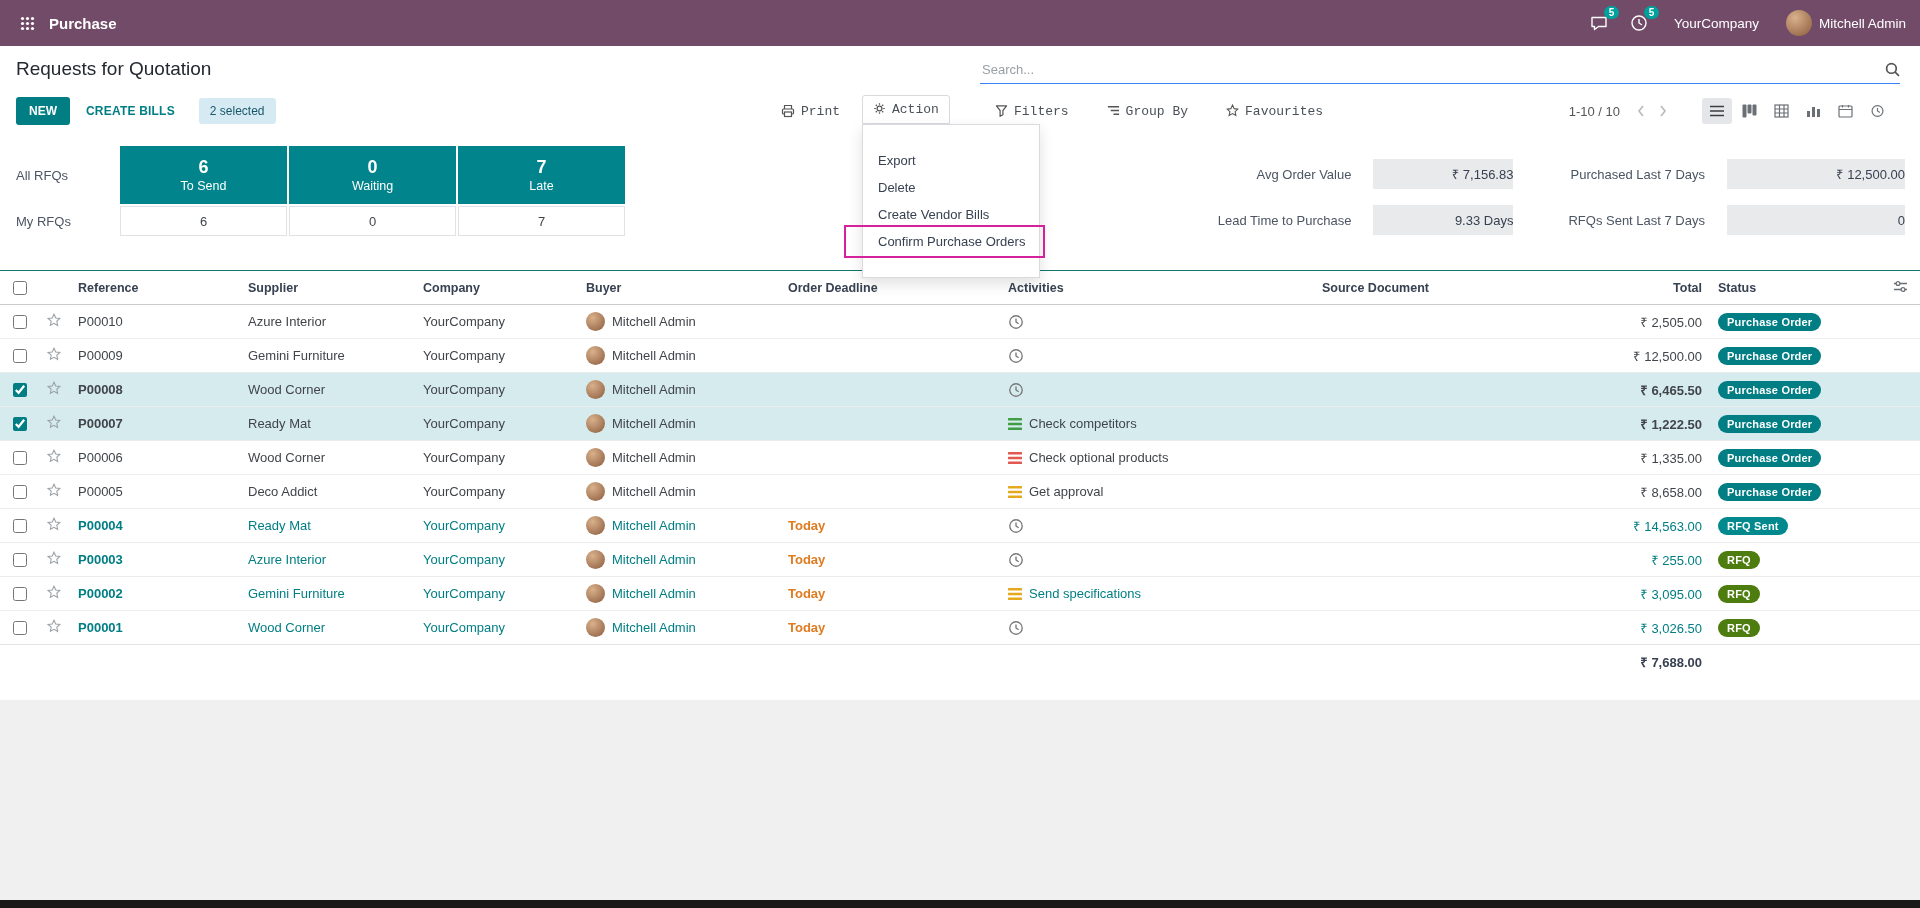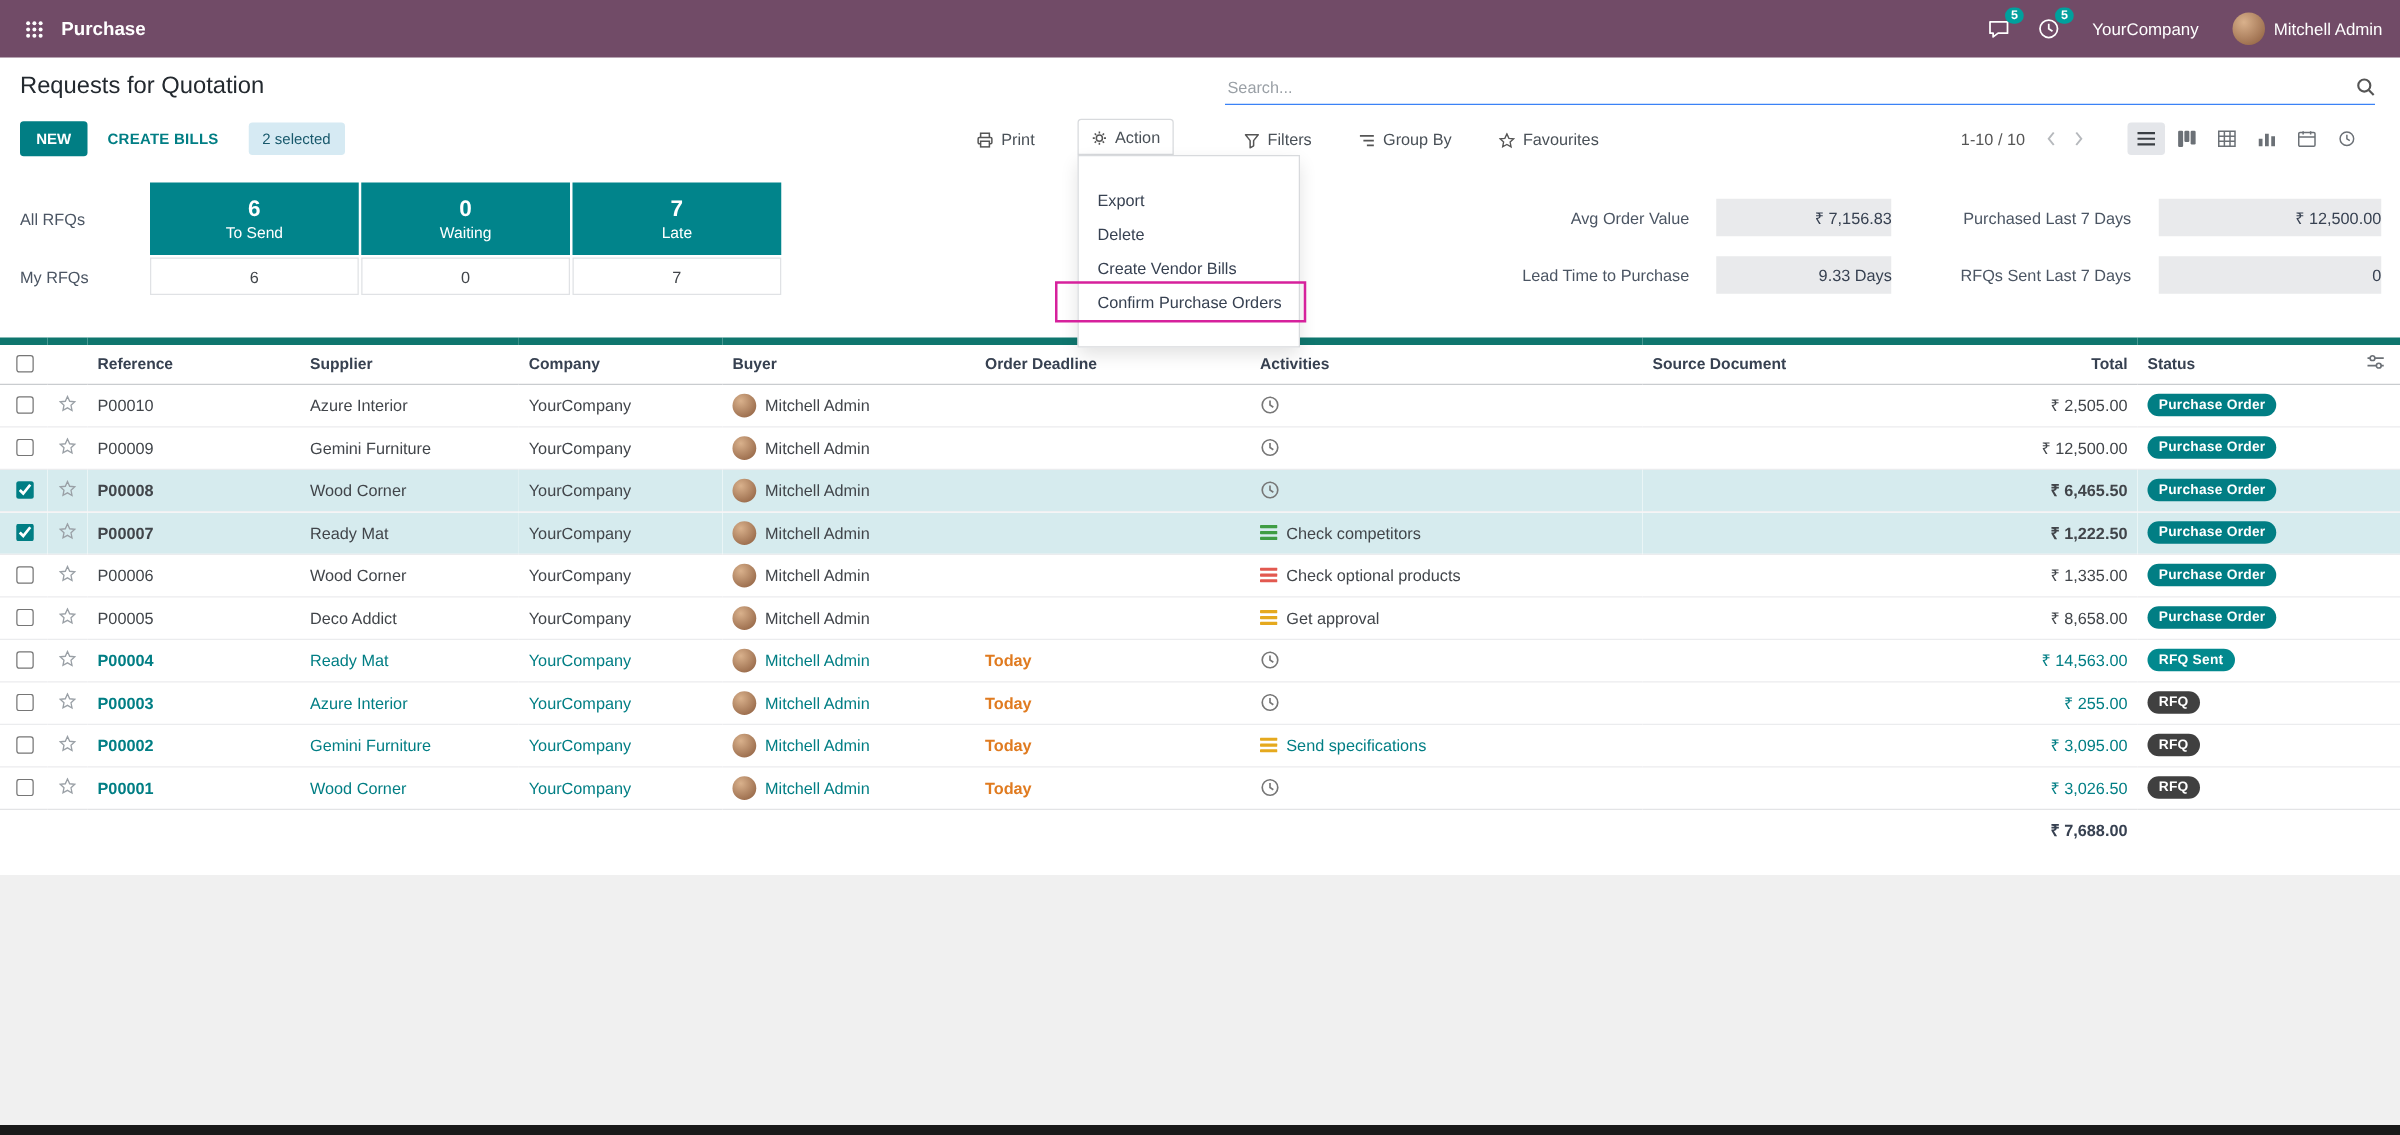--- a/index.html
+++ b/index.html
@@ -46,22 +46,22 @@
     padding: 7px 13px; border-radius: 3px; cursor: pointer; font-family: inherit;
   }
   .btn-create-bills {
     background: transparent; color: #017E84; border: 0; font-weight: 700; font-size: 12px;
     padding: 7px 10px; margin-left: 6px; cursor: pointer; font-family: inherit; letter-spacing: .2px; text-align: center;
   }
   .chip-selected {
     background: #D6EAF3; color: #17586B; font-size: 12px; padding: 6px 11px; border-radius: 3px; margin-left: 14px;
   }
   .btn-flat {
-    display: flex; align-items: flex-end; gap: 6px; background: transparent; border: 1px solid transparent;
-    color: #495057; font-size: 13px; padding: 6px 10px; cursor: pointer; font-family: Liberation Sans, sans-serif;
+    display: flex; align-items: flex-start; gap: 6px; background: transparent; border: 1px solid transparent;
+    color: #495057; font-size: 13px; padding: 6px 10px; cursor: pointer; font-family: Liberation Mono, monospace;
   }
   .btn-print { position: absolute; left: 754px; }
   .action-wrap { position: absolute; left: 846px; top: 7px; }
   .btn-action { border: 1px solid #d8dadd; background: #fff; border-radius: 3px 3px 0 0; }
   .dropdown {
     position: absolute; top: 100%; left: 0; width: 178px; background: #fff;
     border: 1px solid #d8dadd; box-shadow: 0 6px 14px rgba(0,0,0,.12); padding: 22px 0; z-index: 50;
   }
   .menu-item { padding: 6px 15px; font-size: 13px; color: #374151; cursor: pointer; white-space: nowrap; }
   .menu-item.highlighted { position: relative; }
@@ -102,21 +102,21 @@
     background: #e9eaec; color: #374151; font-size: 13px; min-width: 140px; height: 30px;
     display: flex; align-items: center; justify-content: flex-end; padding: 0 0;
   }
   .stat.wide .stat-value { min-width: 178px; }
 
   
   table { border-collapse: collapse; table-layout: fixed; width: 1920px; margin-top: 14px; }
   th, td { padding: 0 8px; height: 34px; overflow: hidden; white-space: nowrap; text-overflow: ellipsis; }
   thead th {
     font-size: 12.5px; font-weight: 700; color: #374151; text-align: left;
-    border-top: 6px solid #0f766e; border-bottom: 1px solid #c9cccf; cursor: pointer;
+    border-top: 1px solid #0f766e; border-bottom: 1px solid #c9cccf; cursor: pointer;
   }
   tbody td { border-top: 1px solid #ebecee; font-size: 13px; color: #41454a; }
   tbody tr:first-child td { border-top: none; }
   tr.selected td { background: #D6EBEE; }
   tr.selected .col-ref, tr.selected .col-total { font-weight: 700; }
   tr.accent td { color: #017E84; }
   tr.accent .col-ref { font-weight: 700; }
   tr.accent .col-deadline { color: #E07B20; font-weight: 700; }
   .col-check, .col-star { text-align: center; }
   .col-check input { accent-color: #017E84; width: 14px; height: 14px; cursor: pointer; }
@@ -130,21 +130,21 @@
   .act-icon { display: inline-flex; cursor: pointer; color: #777; }
   .act-icon.green { color: #3f9d44; }
   .act-icon.red { color: #e25950; }
   .act-icon.yellow { color: #e5a91e; }
   .badge {
     display: inline-block; font-size: 11px; font-weight: 700; color: #fff;
     padding: 3px 9px; border-radius: 10px; letter-spacing: .2px;
   }
   .badge.po { background: #017E84; }
   .badge.sent { background: #02898E; }
-  .badge.rfq { background: #404040; }
+  .badge.rfq { background: #4d7c0f; }
   tfoot td { border-top: 1px solid #e3e4e6; font-weight: 700; color: #374151; font-size: 13px; }
   .col-gearhead { text-align: center; }
 
   .filler { position: absolute; left: 0; right: 0; top: 700px; height: 200px; background: #f0f0f0; }
   .bottom-bar { position: absolute; left: 0; right: 0; bottom: 0; height: 8px; background: #191919; }
 </style>
 </head>
 <body>
 
 <div class="topbar">

